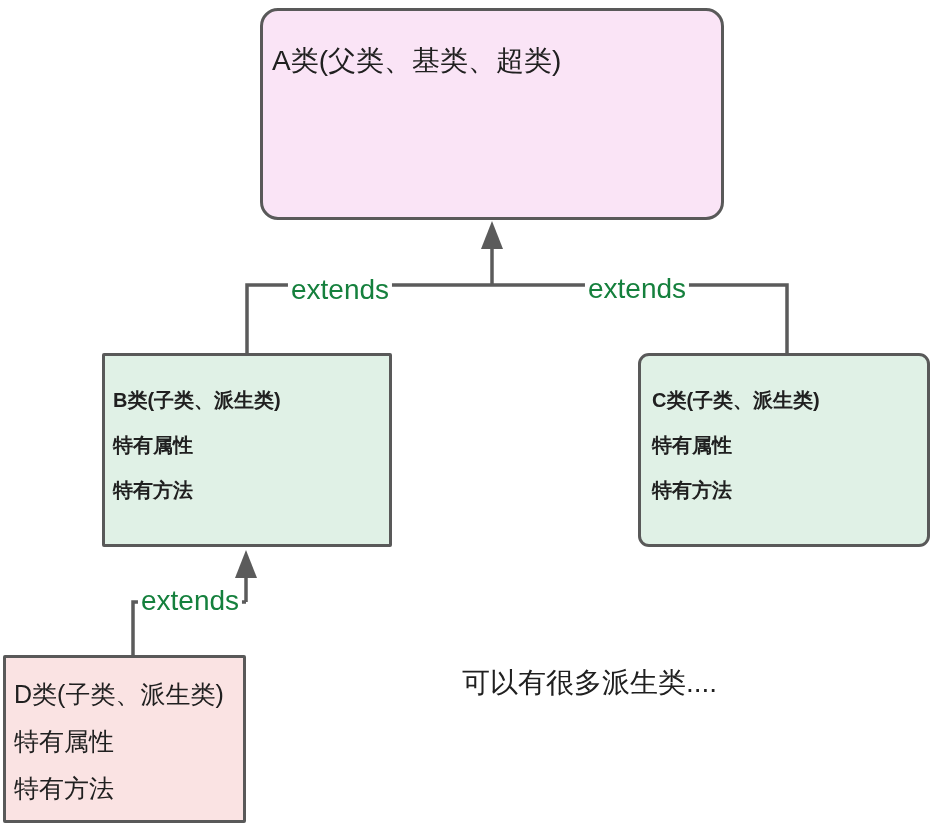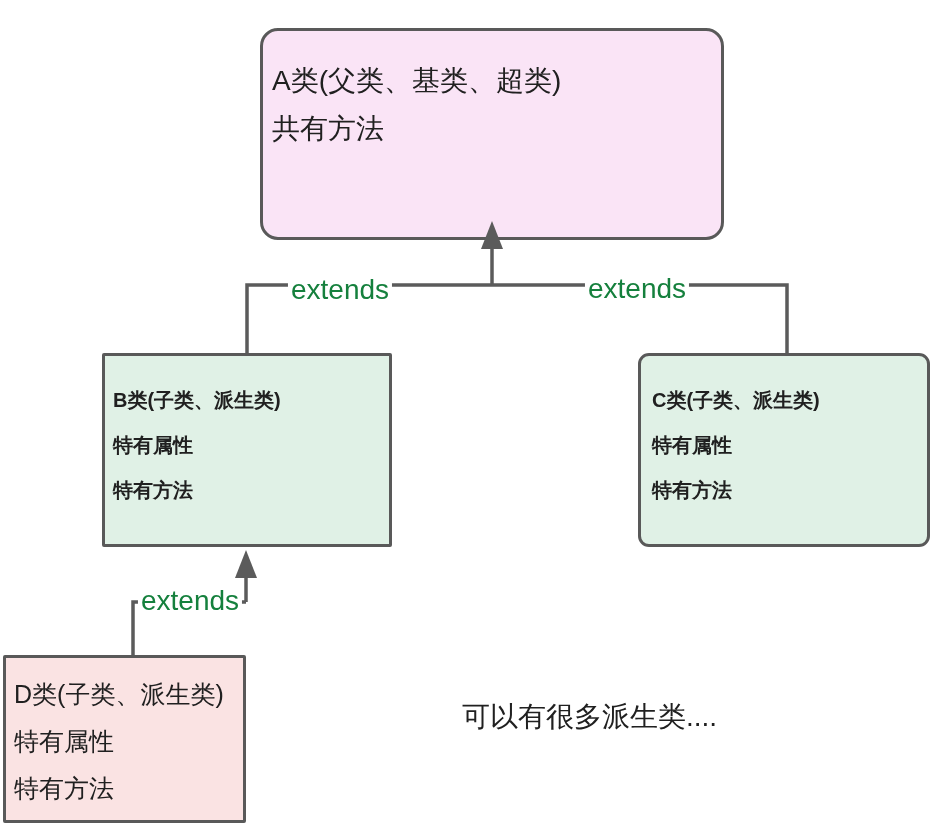--- a/index.html
+++ b/index.html
@@ -6,21 +6,21 @@
   .canvas {
     position:relative; width:941px; height:832px; background:#ffffff;
     font-family:"Liberation Sans", sans-serif; overflow:hidden;
   }
   .class-box {
     position:absolute; box-sizing:border-box;
     border:3px solid #595959; color:#202020;
   }
   .box-a {
     left:260px; top:8px; width:464px; height:212px;
-    background:#fae4f6; border-radius:18px; padding:26px 10px 0 9px;margin-top:20px;
+    background:#fae4f6; border-radius:18px; padding:26px 10px 0 9px;
   }
   .box-b {
     left:102px; top:353px; width:290px; height:194px;
     background:#e0f1e6; border-radius:2px; padding:22px 8px 0 8px;
   }
   .box-c {
     left:638px; top:353px; width:292px; height:194px;
     background:#e0f1e6; border-radius:11px; padding:22px 8px 0 11px;
   }
   .box-d {
@@ -38,32 +38,31 @@
   .edge-label {
     position:absolute; transform:translate(-50%,-50%);
     background:#ffffff; color:#15803d; font-size:28px;
     padding:0 3px; line-height:30px; white-space:nowrap;
   }
   .label-b-a { left:340px; top:290px; }
   .label-c-a { left:637px; top:289px; }
   .label-d-b { left:190px; top:601px; }
 
   .note {
-    position:absolute; left:462px; top:698px;
+    position:absolute; left:462px; top:664px;
     font-size:28px; line-height:38px; color:#202020; white-space:nowrap;
   }
 </style>
 </head>
 <body>
 
 <div class="canvas">
 
   <div class="class-box box-a">
     <div class="box-line">A类(父类、基类、超类)</div>
-    <div class="box-line">共有方法</div>
   </div>
 
   <div class="class-box box-b">
     <div class="box-line">B类(子类、派生类)</div>
     <div class="box-line">特有属性</div>
     <div class="box-line">特有方法</div>
   </div>
 
   <div class="class-box box-c">
     <div class="box-line">C类(子类、派生类)</div>

